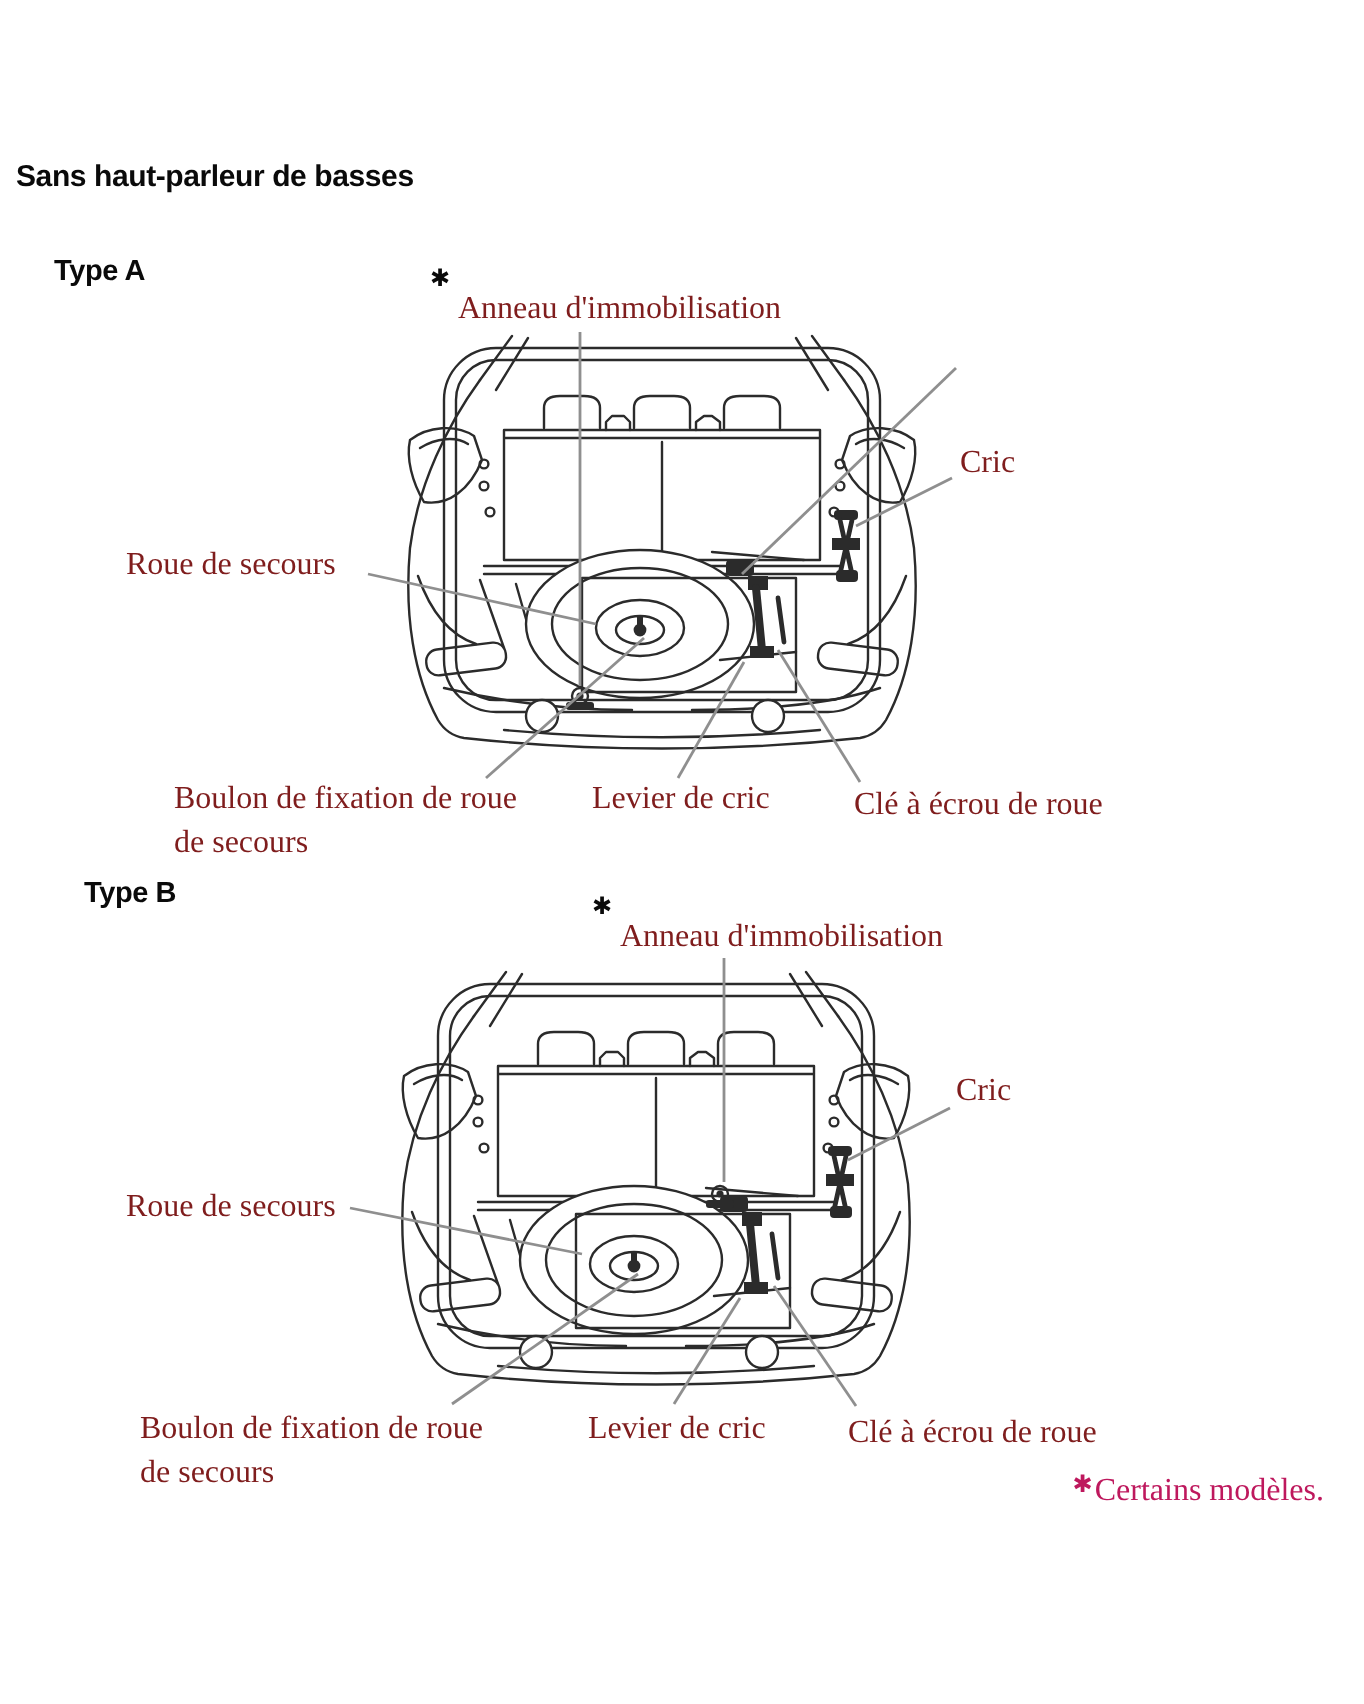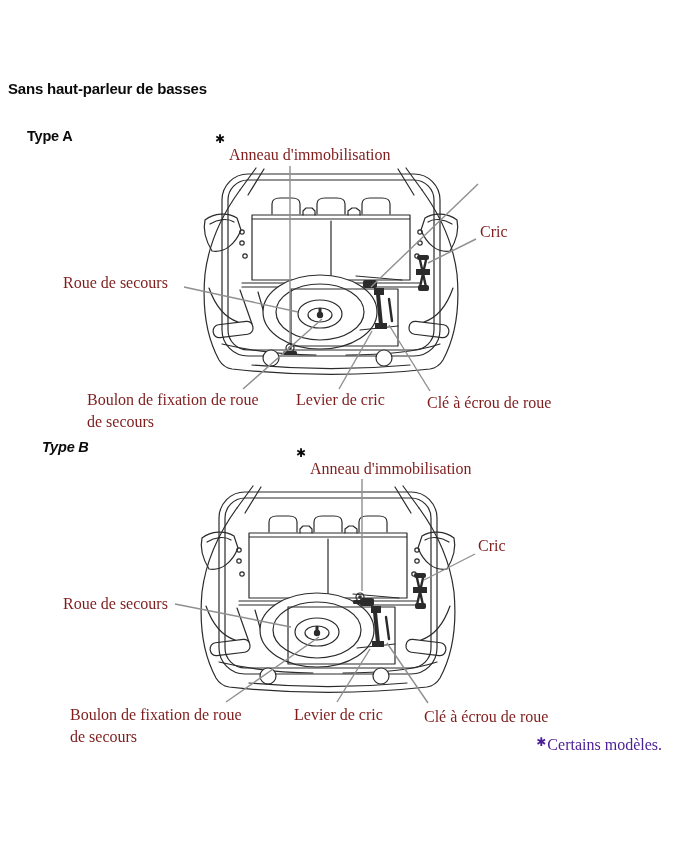--- a/index.html
+++ b/index.html
@@ -3,21 +3,21 @@
 <meta charset="utf-8">
 <style>
   html,body{margin:0;padding:0;background:#fff;}
   #page{position:relative;width:682px;height:852px;background:#ffffff;overflow:hidden;
         font-family:"Liberation Serif", serif;color:#000;}
   .lbl{position:absolute;font-size:16px;line-height:21px;white-space:pre-line;color:#7f1d1d;}
   .hdg{position:absolute;font-family:"Liberation Sans", sans-serif;font-weight:bold;
        font-size:14.5px;line-height:18px;letter-spacing:-0.2px;color:#0a0a0a;white-space:nowrap;}
   .ast{position:absolute;font-family:"DejaVu Sans", sans-serif;font-weight:bold;
        font-size:12px;color:#0a0a0a;}
-  .footnote{position:absolute;font-size:16px;color:#4c1d95;white-space:nowrap;}
+  .footnote{position:absolute;font-size:16px;color:#be185d;white-space:nowrap;}
   .footnote .sym{font-family:"DejaVu Sans", sans-serif;font-weight:bold;font-size:12px;
        vertical-align:4px;margin-right:1px;}
   svg#art{position:absolute;left:0;top:0;pointer-events:none;}
 </style>
 </head>
 <body>
 
 <div id="page">
 
   <svg id="art" width="682" height="852" viewBox="0 0 682 852">
@@ -131,21 +131,21 @@
       <path d="M475,554 L424,580"></path>
       <path d="M175,604 L291,627"></path>
       <path d="M319,637 L226,702"></path>
       <path d="M370,649 L337,702"></path>
       <path d="M387,643 L428,703"></path>
     </g>
   </svg>
 
   <div class="hdg" style="left:8px;top:80px;font-size:15px;">Sans haut-parleur de basses</div>
   <div class="hdg" style="left:27px;top:127px;">Type A</div>
-  <div class="hdg" style="left:42px;top:438px;font-style:italic;">Type B</div>
+  <div class="hdg" style="left:42px;top:438px;">Type B</div>
 
   <span class="ast" style="left:215px;top:132px;">✱</span>
   <div class="lbl" style="left:229px;top:144px;">Anneau d'immobilisation</div>
   <div class="lbl" style="left:480px;top:221px;">Cric</div>
   <div class="lbl" style="left:63px;top:272px;">Roue de secours</div>
   <div class="lbl" style="left:87px;top:389px;line-height:22px;">Boulon de fixation de roue
 de secours</div>
   <div class="lbl" style="left:296px;top:389px;">Levier de cric</div>
   <div class="lbl" style="left:427px;top:392px;">Clé à écrou de roue</div>
 

